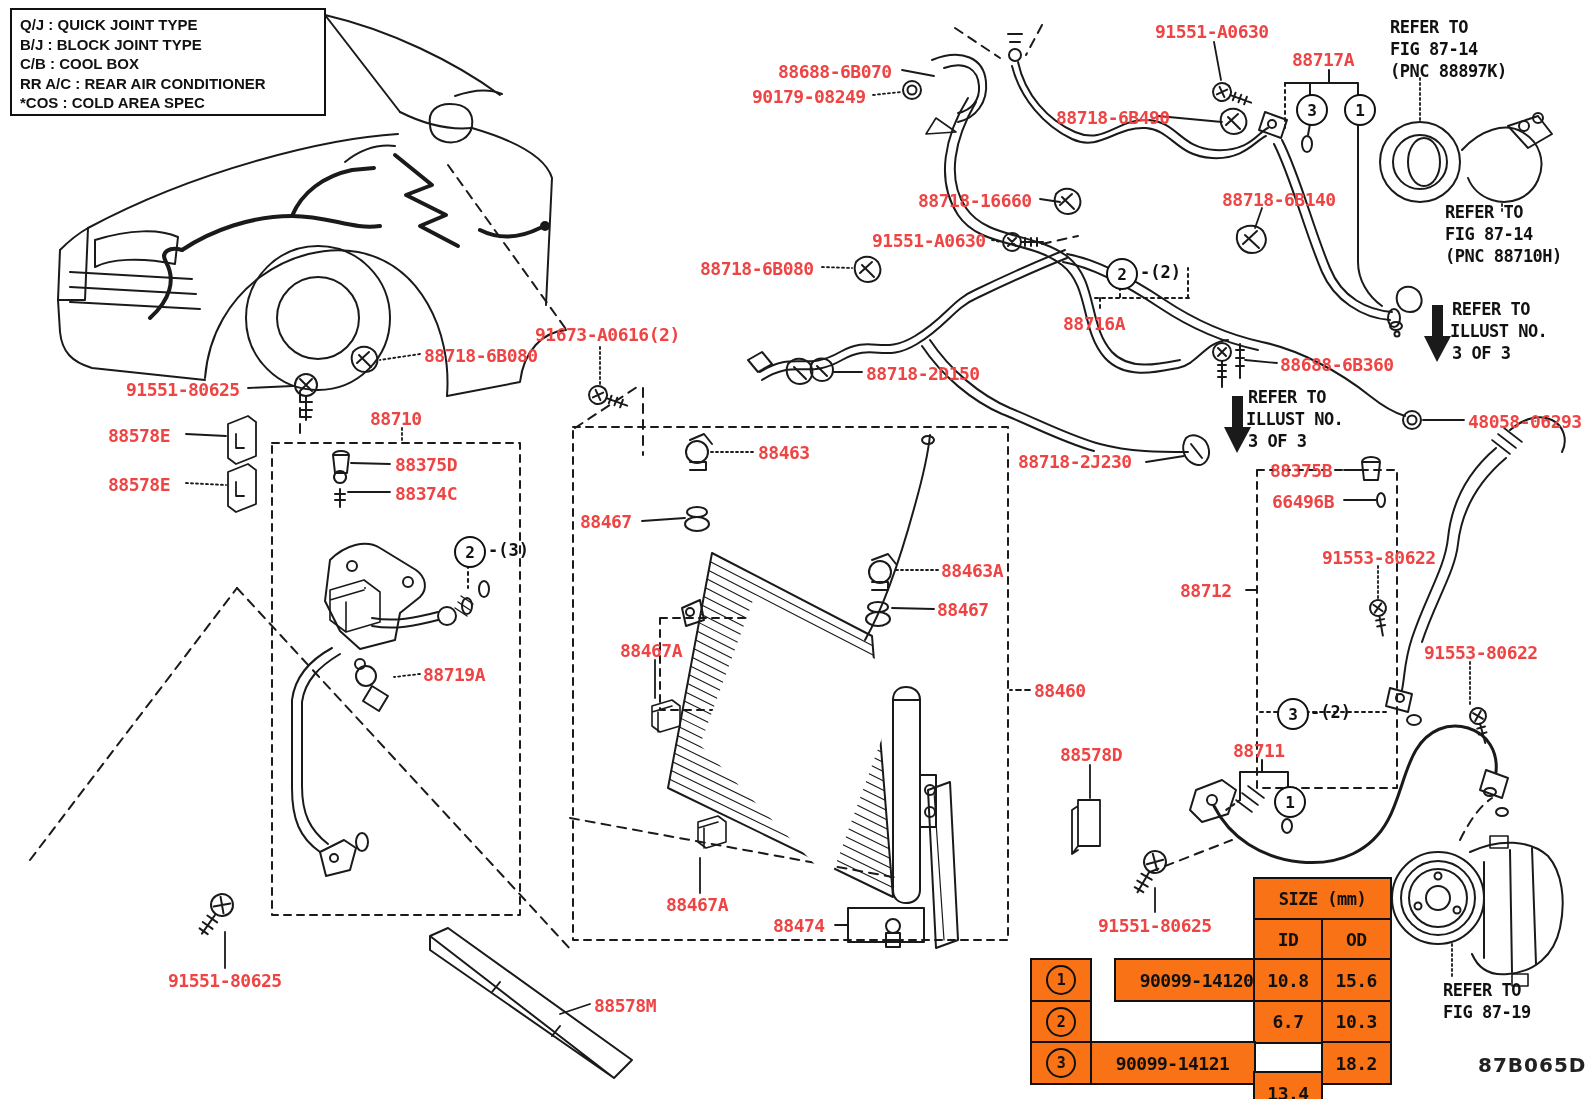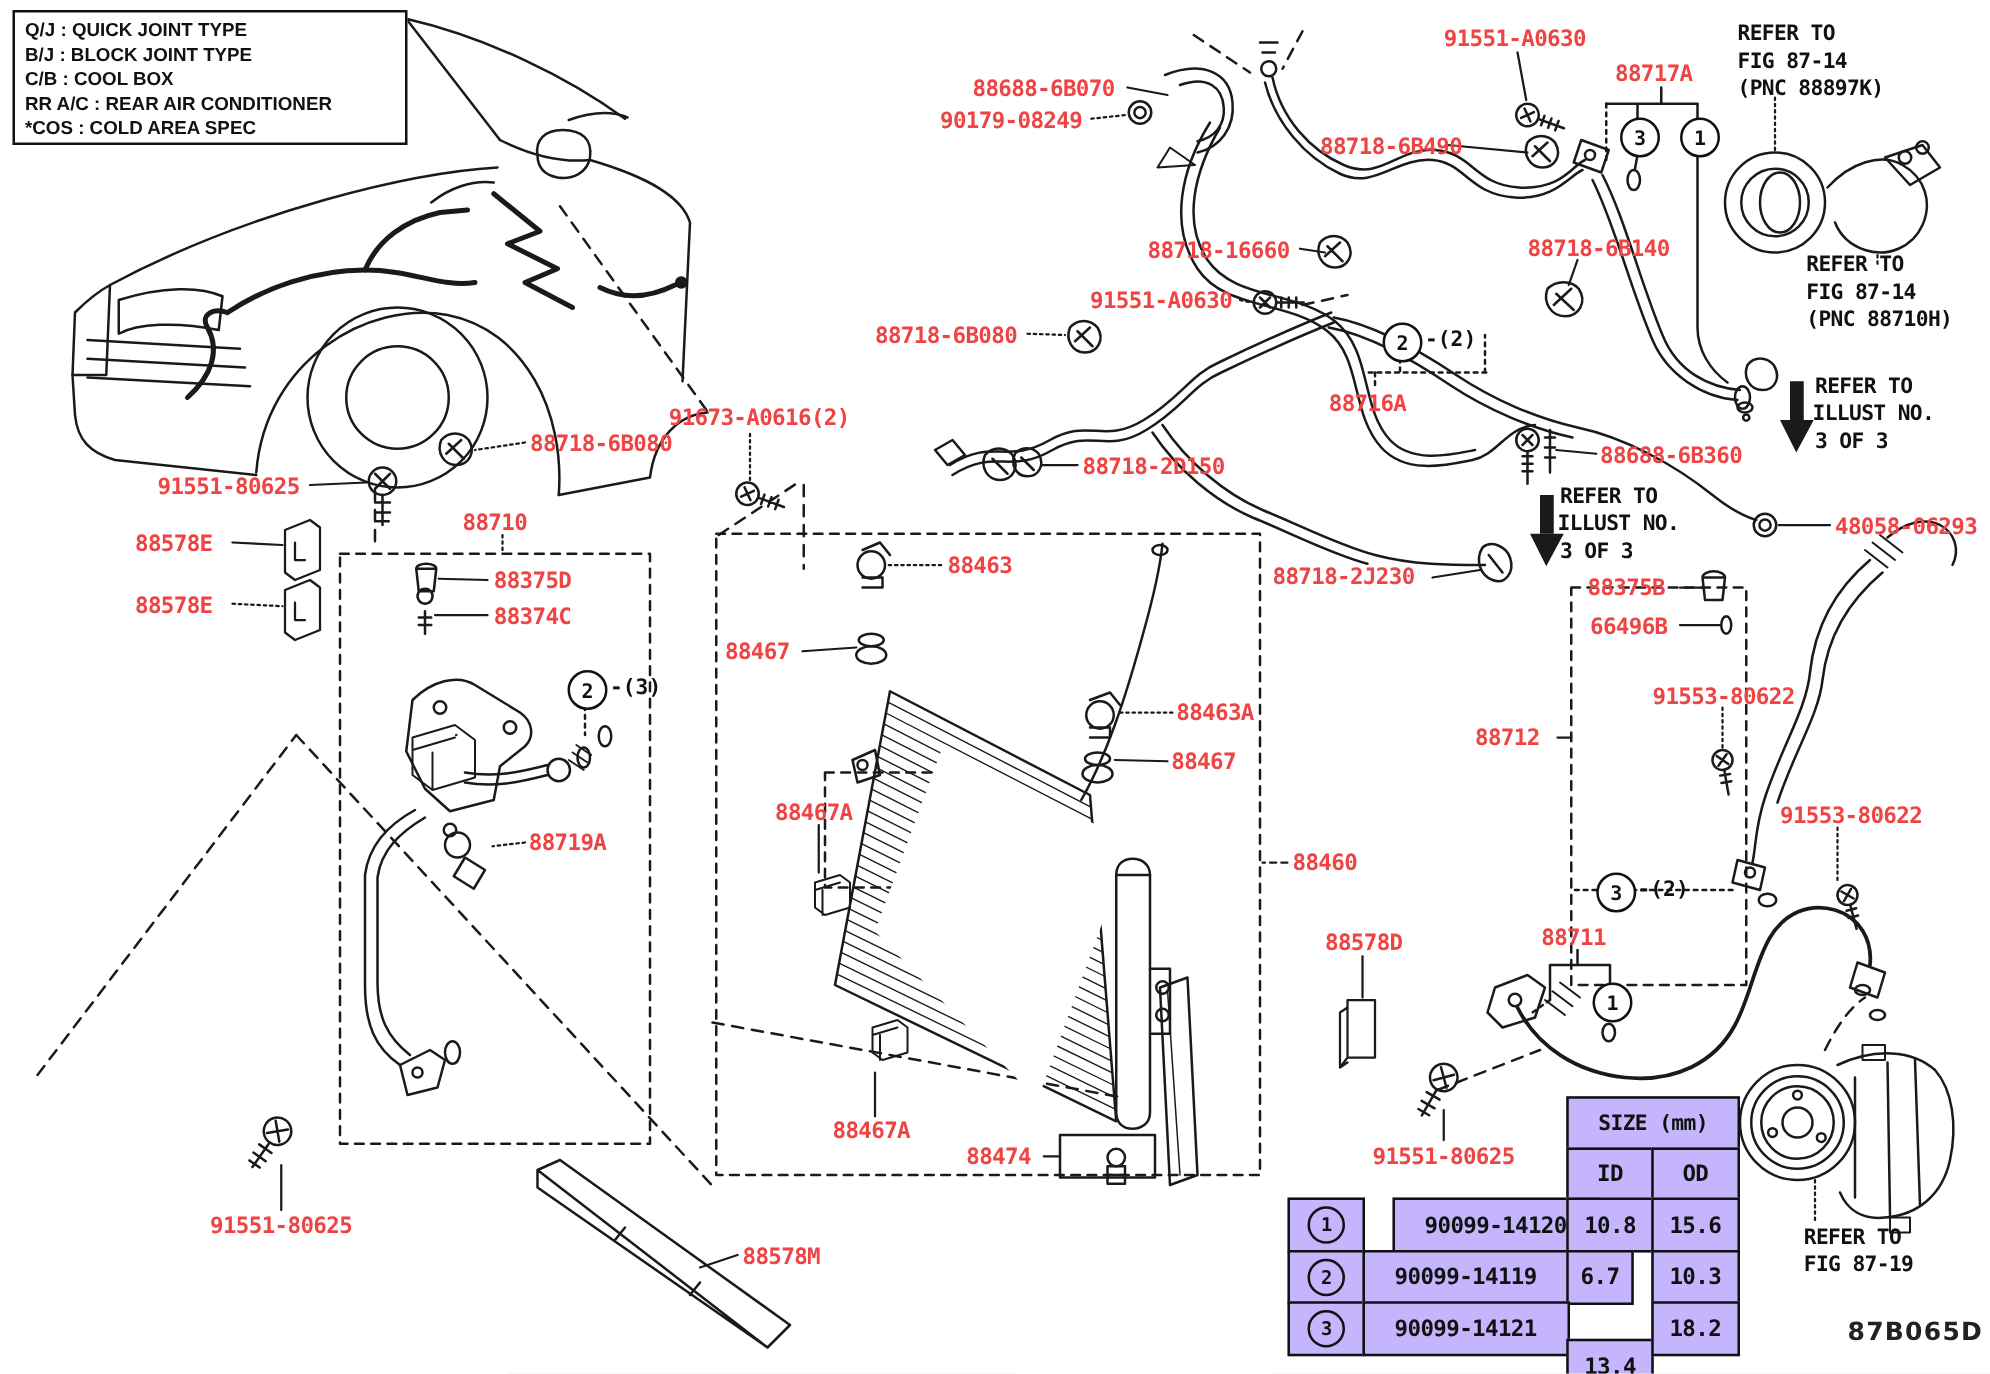--- a/index.html
+++ b/index.html
@@ -13,21 +13,21 @@
   .code{position:absolute;white-space:nowrap;font:bold 20px/1 "DejaVu Sans",sans-serif;
         letter-spacing:1px;color:#222;}
   .callout{position:absolute;width:28px;height:28px;border:2px solid #111;border-radius:50%;
            background:#fff;display:flex;align-items:center;justify-content:center;
            font:bold 16px "DejaVu Sans Mono",monospace;}
   .qty{position:absolute;white-space:nowrap;font:bold 17px/1 "DejaVu Sans Mono",monospace;}
   .legend{position:absolute;left:10px;top:8px;width:316px;height:108px;border:2px solid #111;
           background:#fff;padding:5px 8px;box-sizing:border-box;}
   .legend .row{font:bold 15px/19.5px "Liberation Sans",sans-serif;letter-spacing:0;color:#111;
                white-space:nowrap;}
-  .tcell{position:absolute;border:2.5px solid #111;background:#c4b5fd;box-sizing:border-box;
+  .tcell{position:absolute;border:2.5px solid #111;background:#f97316;box-sizing:border-box;
          display:flex;align-items:center;justify-content:center;
          font:bold 18px "DejaVu Sans Mono",monospace;letter-spacing:-0.5px;}
   .tcell .mini{width:26px;height:26px;border:2px solid #111;border-radius:50%;
                display:flex;align-items:center;justify-content:center;
                font:bold 15px "DejaVu Sans Mono",monospace;}
 </style>
 </head>
 <body>
 
 <div class="stage">
@@ -488,22 +488,21 @@
   <div class="tcell" style="left:0;top:81px;width:62px;height:44px;">
     <span class="mini">1</span>
       </div>
   <div class="tcell" style="left:59.5px;top:81px;width:166px;height:44px;margin-left:24px;">90099-14120</div>
   <div class="tcell" style="left:223px;top:81px;width:70px;height:44px;">10.8</div>
   <div class="tcell" style="left:290.5px;top:81px;width:71.5px;height:44px;">15.6</div>
 
   <div class="tcell" style="left:0;top:122.5px;width:62px;height:44px;">
     <span class="mini">2</span>
       </div>
-  <div class="tcell" style="left:59.5px;top:122.5px;width:166px;height:44px;">90099-14119</div>
-  <div class="tcell" style="left:223px;top:122.5px;width:54px;height:44px;">6.7</div>
+  <div class="tcell" style="left:223px;top:122.5px;width:70px;height:44px;">6.7</div>
   <div class="tcell" style="left:290.5px;top:122.5px;width:71.5px;height:44px;">10.3</div>
 
   <div class="tcell" style="left:0;top:164px;width:62px;height:44px;">
     <span class="mini">3</span>
       </div>
   <div class="tcell" style="left:59.5px;top:164px;width:166px;height:44px;">90099-14121</div>
   <div class="tcell" style="left:223px;top:164px;width:70px;height:44px;margin-top:30px;">13.4</div>
   <div class="tcell" style="left:290.5px;top:164px;width:71.5px;height:44px;">18.2</div>
 </div>
 

